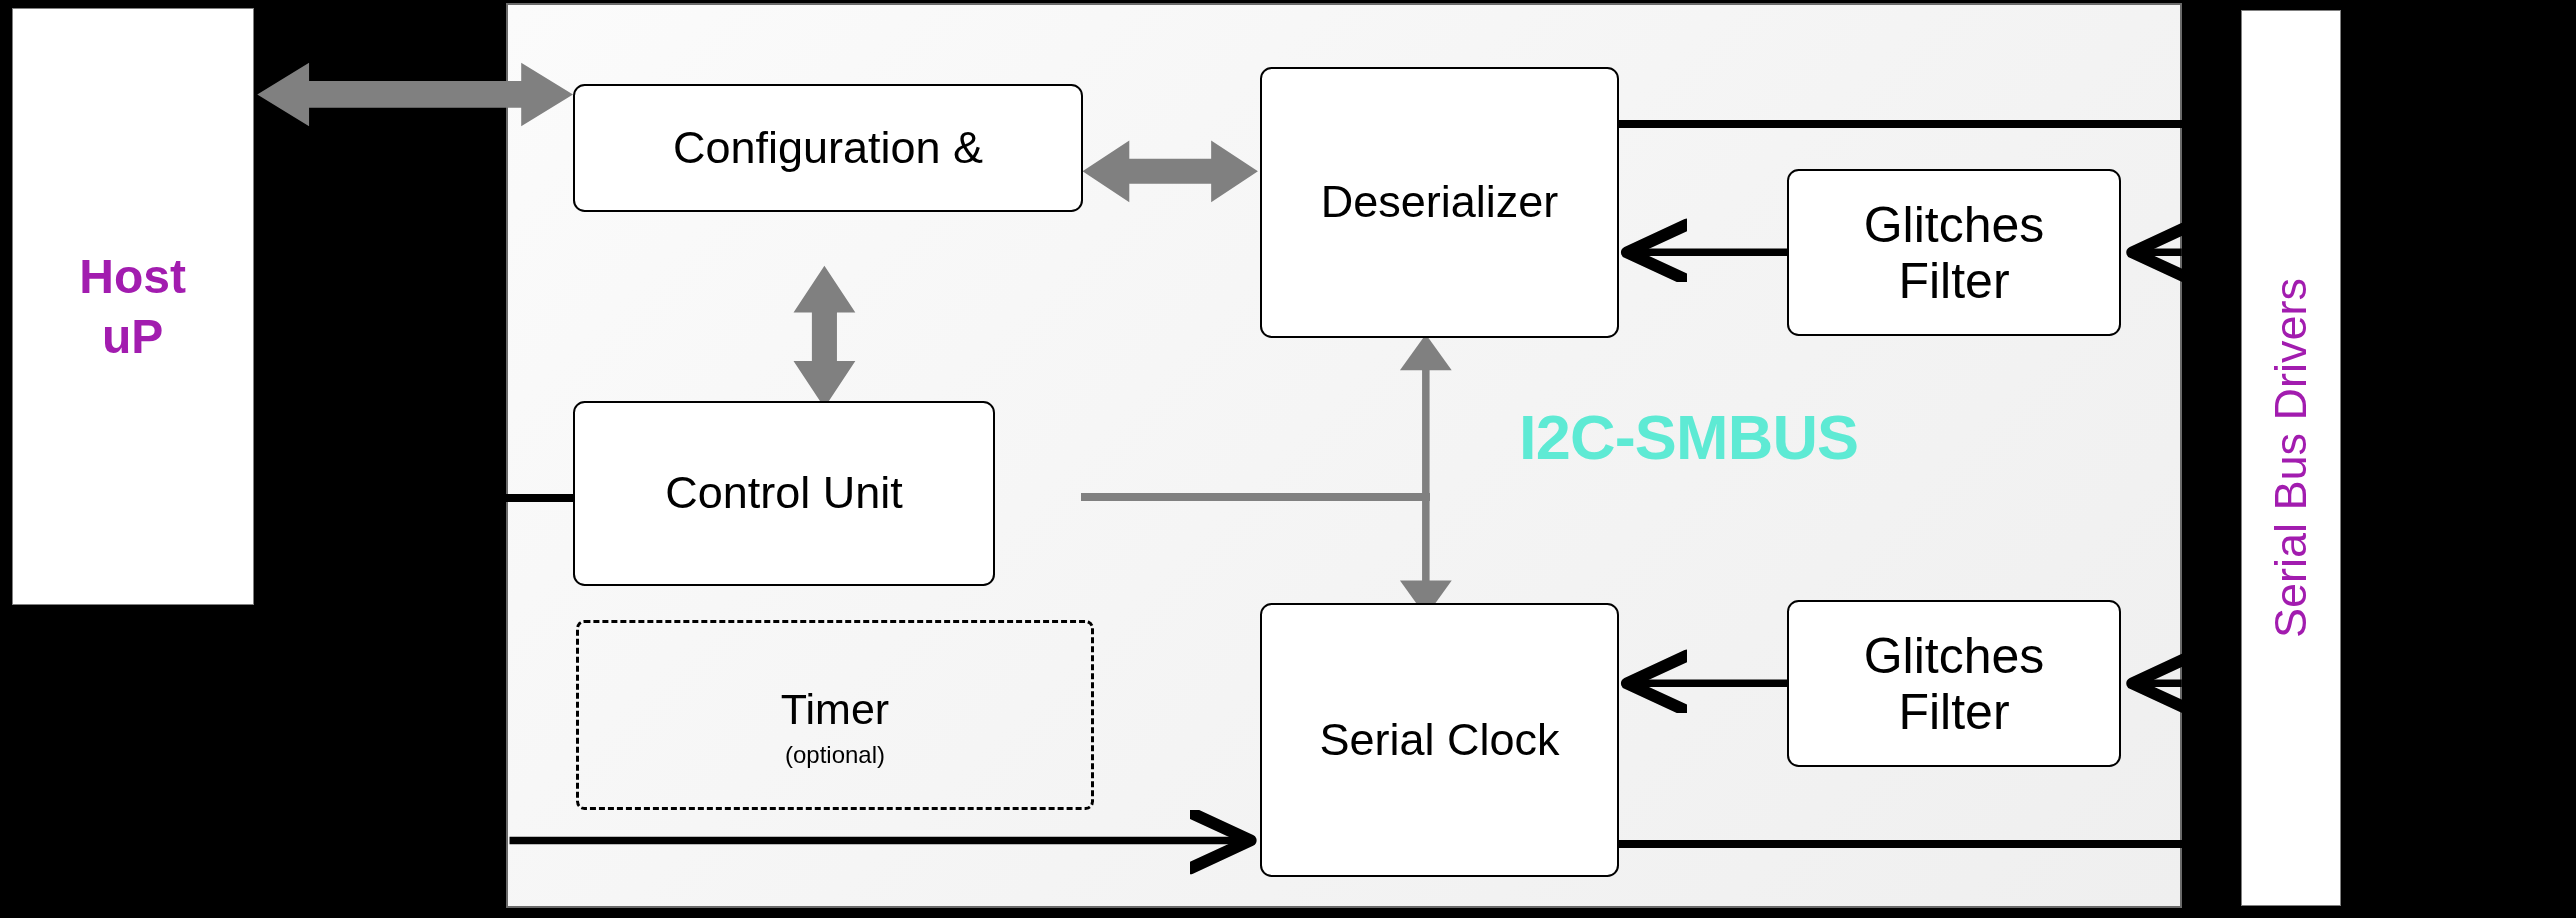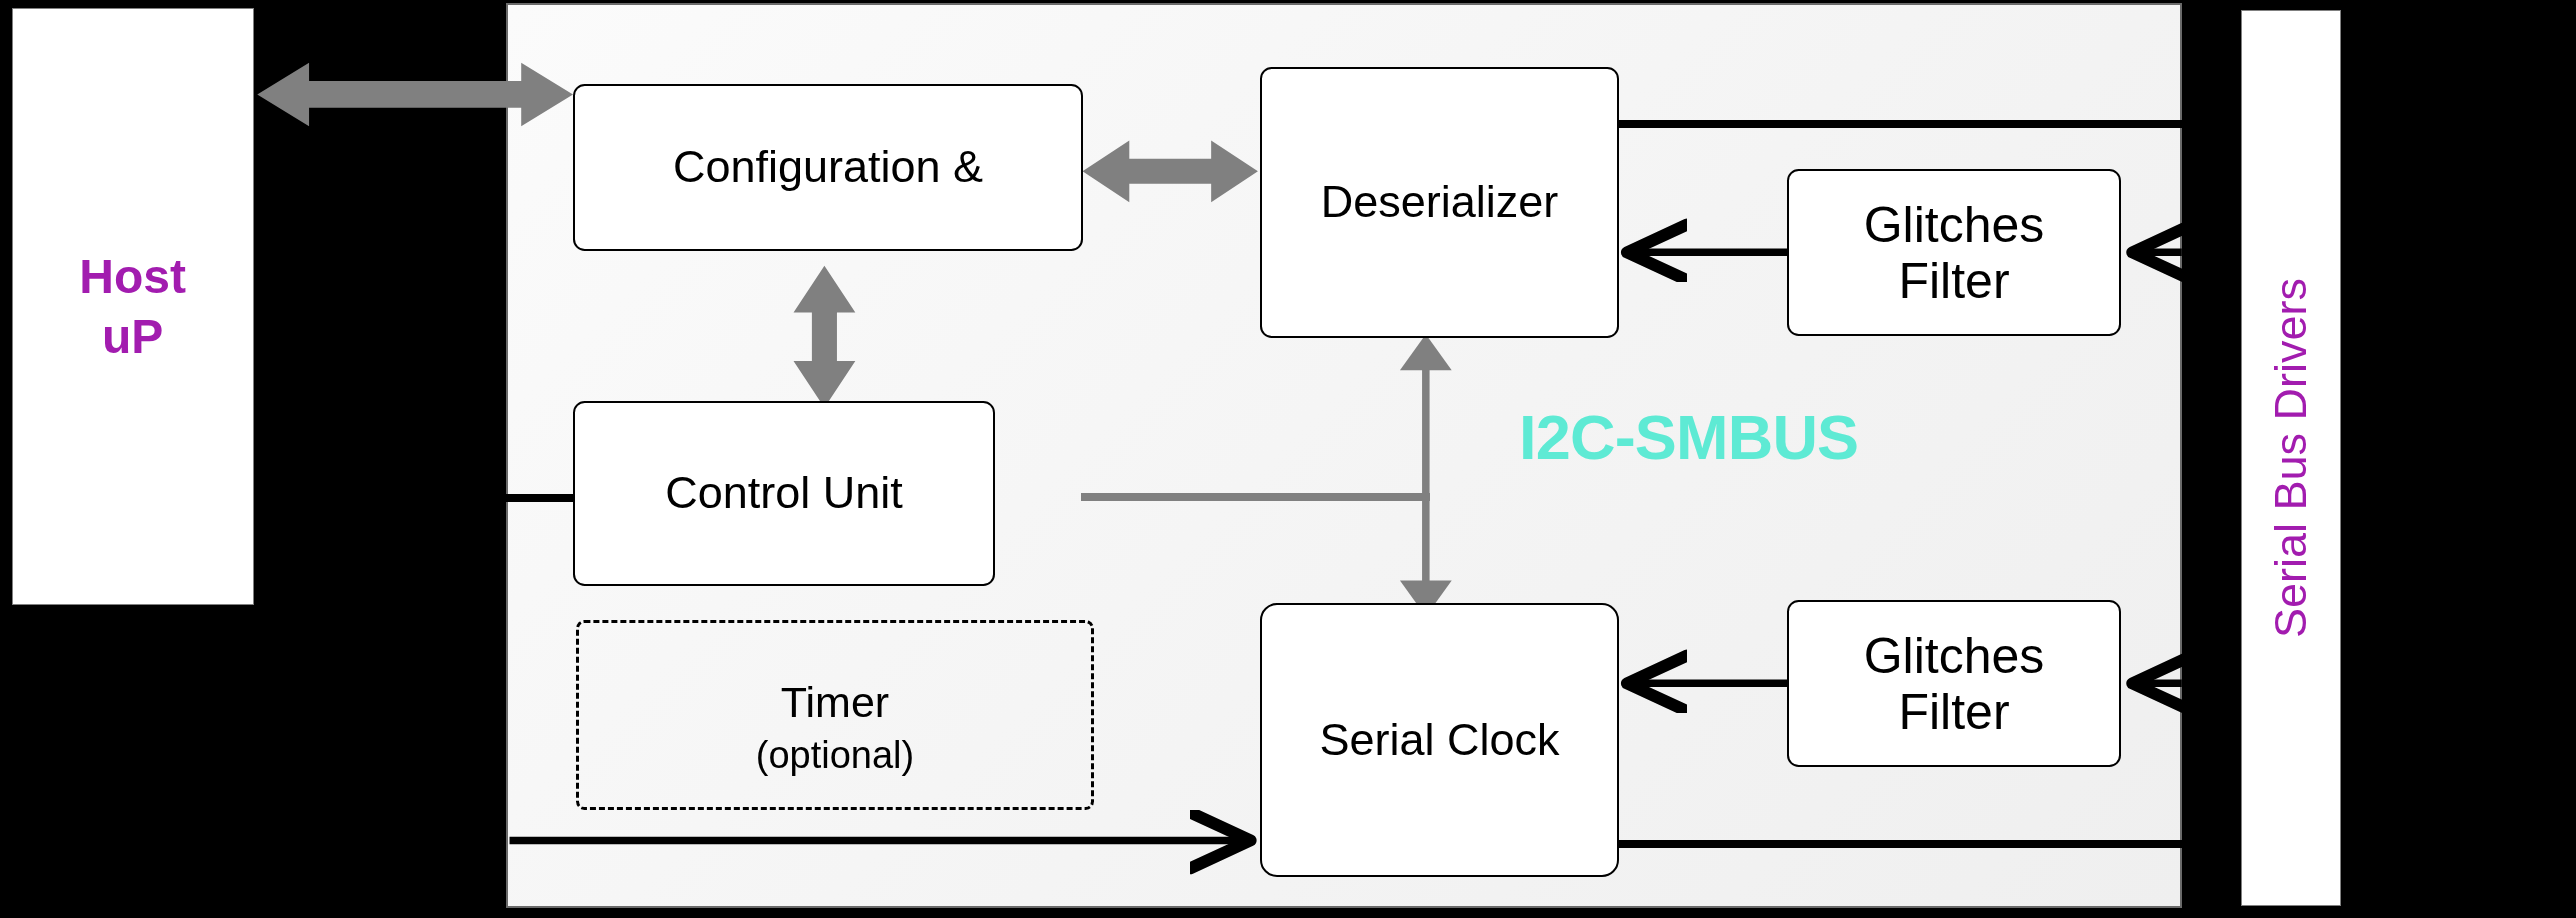--- a/index.html
+++ b/index.html
@@ -71,21 +71,21 @@
   .bigtitle {
     font-weight: bold;
     font-size: 63px;
     letter-spacing: -0.8px;
     color: #5eead4;
     white-space: nowrap;
   }
   .m-txt   { font-size: 50px; }
   .m-txt-l { font-size: 45px; }
   .timer-main { font-size: 43px; margin-top: 24px; }
-  .timer-sub  { font-size: 38px; margin-top: 8px; }
+  .timer-sub  { font-size: 24px; margin-top: 8px; }
 
   
   .hline-black { background: #000000; height: 7.5px; }
   .hline-gray  { background: #808080; height: 7.5px; }
 
   svg.overlay {
     position: absolute;
     left: 0; top: 0;
     width: 2576px; height: 919px;
     pointer-events: none;
@@ -158,42 +158,42 @@
 
     <g>
       <line x1="2612" y1="818" x2="2560" y2="818" stroke="#000000" stroke-width="9" marker-end="url(#blkArrow)"></line>
     </g>
 
     <g>
       <line x1="610" y1="1006" x2="1490" y2="1006" stroke="#000000" stroke-width="9" marker-end="url(#blkArrow)"></line>
     </g>
   </svg>
 
-  <div class="abs module" style="left:573px; top:84px; width:510px; height:167px;">
+  <div class="abs module" style="left:573px; top:84px; width:510px; height:128px;">
     <div>
       <div class="m-txt-l">Configuration &amp;</div>
     </div>
   </div>
 
   <div class="abs module" style="left:1260px; top:67px; width:359px; height:271px;">
     <div>
       <div class="m-txt-l">Deserializer</div>
     </div>
   </div>
 
   <div class="abs module" style="left:573px; top:401px; width:422px; height:185px;">
     <div class="m-txt-l">Control Unit</div>
   </div>
 
   <div class="abs module dashed" style="left:576px; top:620px; width:518px; height:190px;">
     <div class="timer-main">Timer</div>
     <div class="timer-sub">(optional)</div>
   </div>
 
-  <div class="abs module" style="left:1260px; top:603px; width:359px; height:274px;border-radius:17px;">
+  <div class="abs module" style="left:1260px; top:603px; width:359px; height:274px;">
     <div>
       <div class="m-txt-l">Serial Clock</div>
     </div>
   </div>
 
   <div class="abs module" style="left:1787px; top:169px; width:334px; height:167px;">
     <div>
       <div class="m-txt">Glitches</div>
       <div class="m-txt">Filter</div>
     </div>

